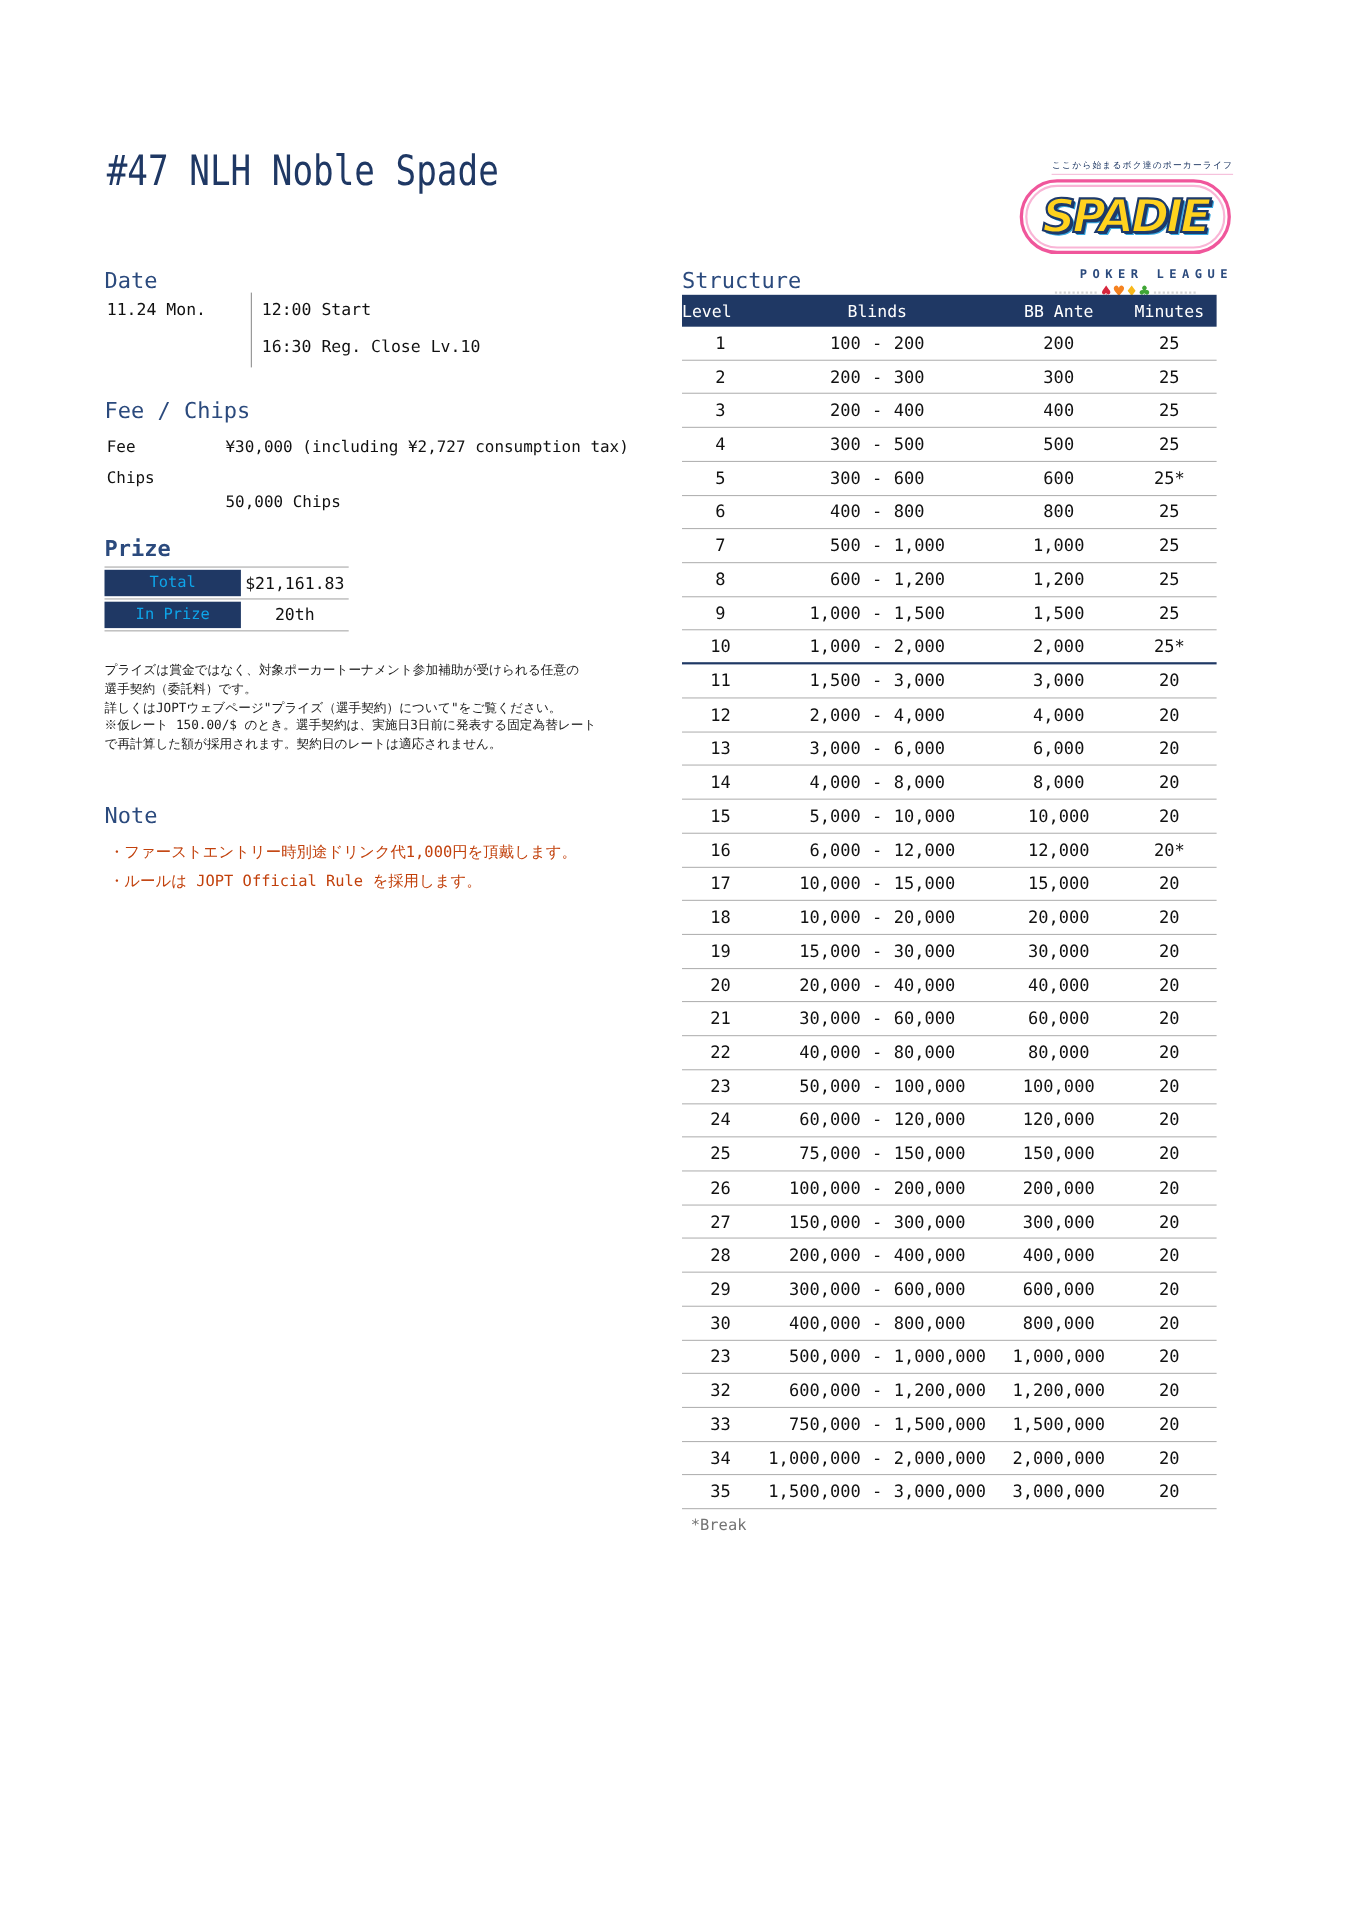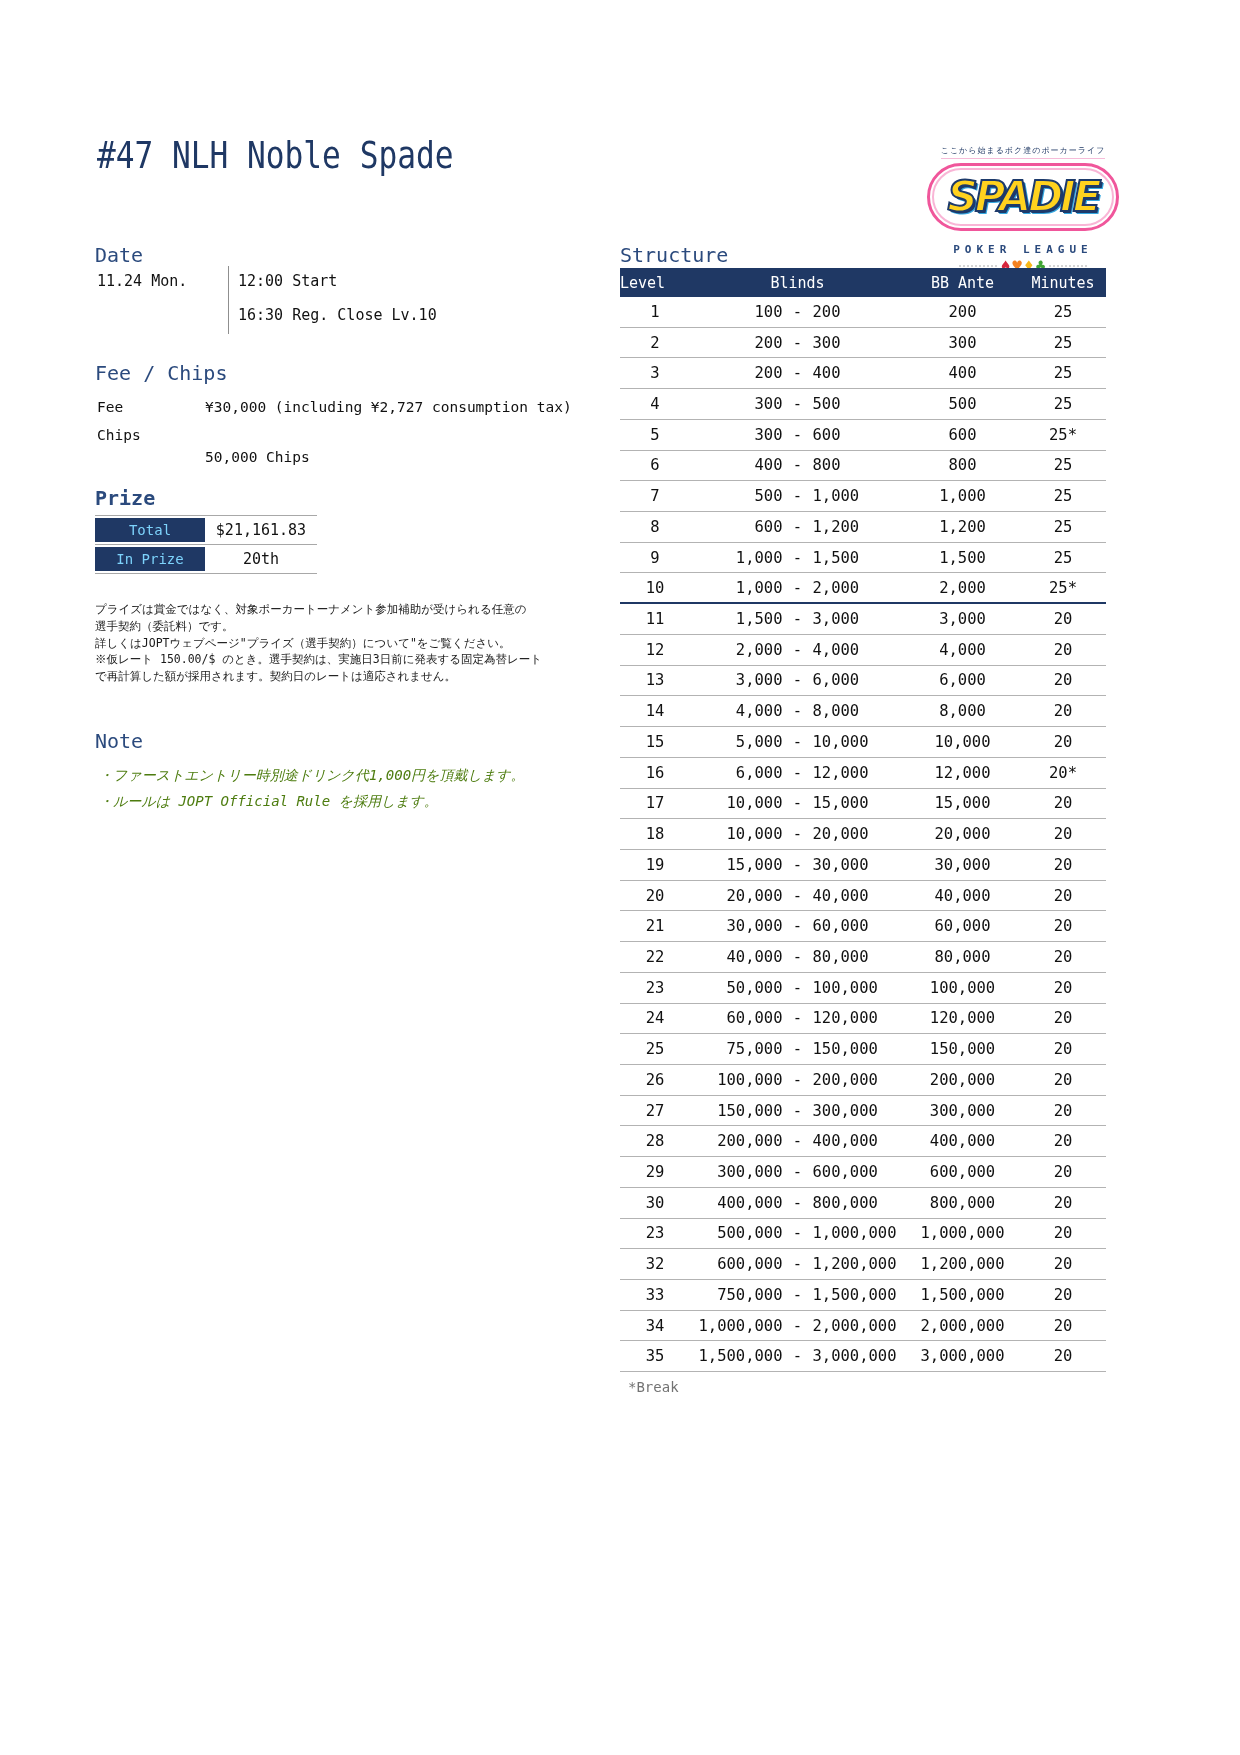--- a/index.html
+++ b/index.html
@@ -24,21 +24,21 @@
   .abs{position:absolute;}
   
   .title{
     left:97px;top:133px;
     font-size:38px;color:var(--navy);
     white-space:nowrap;
     transform:scaleX(0.82);transform-origin:left center;
     letter-spacing:0px;
   }
   
-  .logo{left:925px;top:138px;width:196px;text-align:center;}
+  .logo{left:925px;top:138px;width:196px;text-align:right;}
   .logo-tagline{
     font-size:8px;color:var(--navy);letter-spacing:1px;
     white-space:nowrap;
     border-bottom:1px solid #f6bcd9;
     display:inline-block;padding-bottom:2px;
   }
   .logo-pill{
     margin:4px 2px 12px 2px;
     border:3px solid var(--pink);
     border-radius:40px;
@@ -83,33 +83,33 @@
   .time-2{left:238px;top:306px;font-size:15px;}
   
   .fee-label{left:97px;top:399px;font-size:14.5px;}
   .fee-value{left:205px;top:399px;font-size:14.5px;white-space:nowrap;}
   .chips-label{left:97px;top:427px;font-size:14.5px;}
   .chips-value{left:205px;top:449px;font-size:14.5px;}
   
   .prize-table{left:95px;top:515px;width:222px;border-top:1px solid #a8a8a8;}
   .prize-row{display:flex;height:29px;border-bottom:1px solid #a8a8a8;align-items:stretch;}
   .prize-label{
-    width:110px;background:var(--navy);color:#7dd3fc;
+    width:124px;background:var(--navy);color:#0ea5e9;
     display:flex;align-items:center;justify-content:center;
     font-size:14px;margin:2px 0;
   }
   .prize-value{
     flex:1;display:flex;align-items:center;justify-content:center;
     font-size:15px;color:#111;
   }
   
   .jp-note{left:95px;top:601px;width:445px;font-size:11.5px;line-height:16.8px;color:#1a1a1a;}
   .jp-note div{white-space:nowrap;}
   
-  .note-bullets{left:99px;top:762px;font-size:14px;line-height:26px;color:#4d7c0f;font-style:italic;}
+  .note-bullets{left:99px;top:762px;font-size:14px;line-height:26px;color:#c2410c;}
   .note-bullets div{white-space:nowrap;}
   
   .structure-table{left:620px;top:268px;width:486px;}
   .t-head{
     display:flex;height:29px;background:var(--navy);color:#fff;
     font-size:15px;align-items:center;
   }
   .t-row{
     display:flex;height:30.72px;border-bottom:1px solid var(--row-border);
     font-size:15.5px;align-items:center;color:#111;

